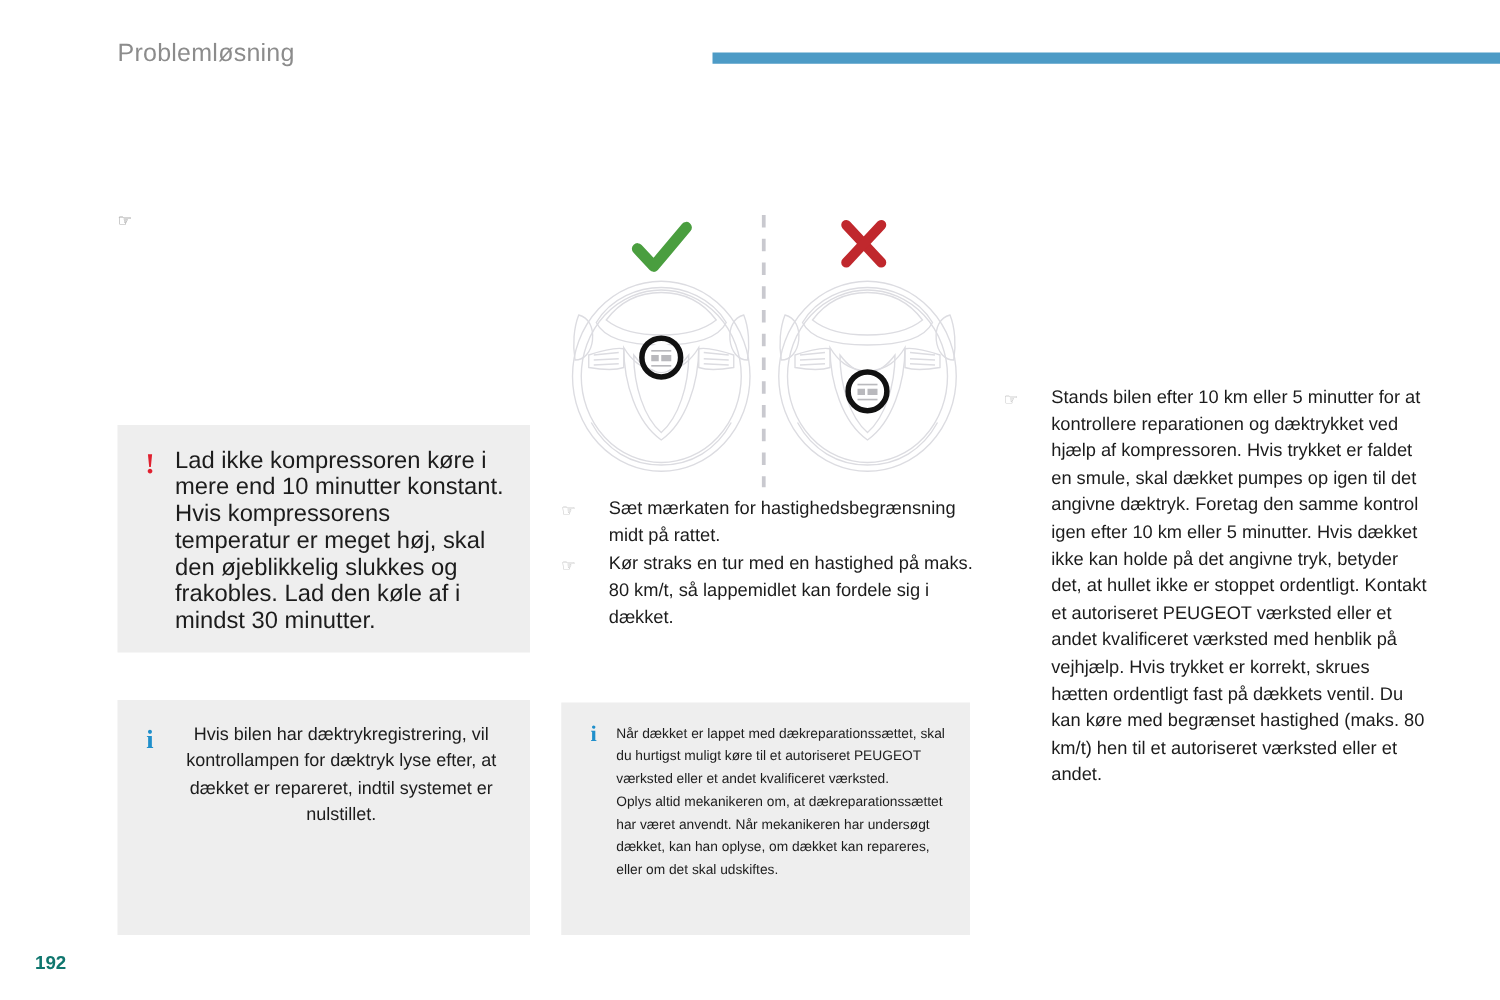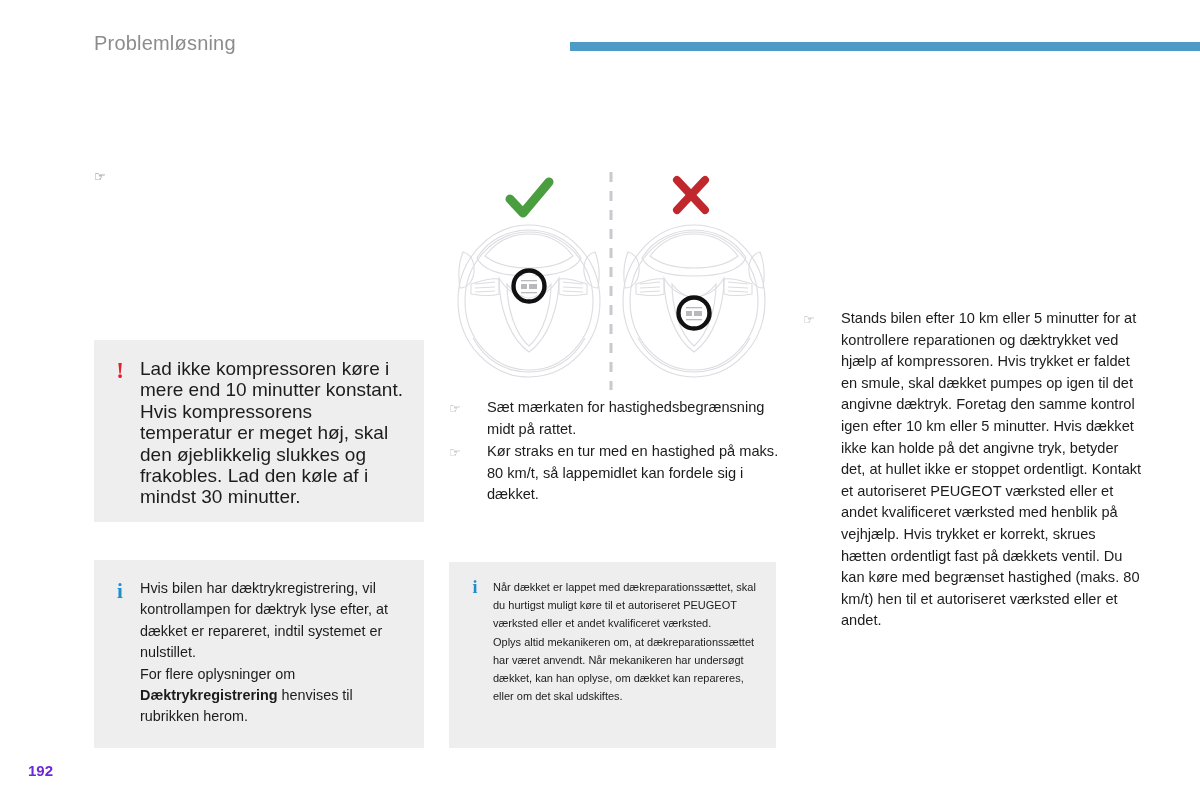--- a/index.html
+++ b/index.html
@@ -95,21 +95,21 @@
   }
 
   
   #warning-box { left: 94px; top: 340px; width: 330px; height: 182px; }
   #warning-box .callout-inner { padding-top: 18px; }
   #warning-box p { font-size: 19px; line-height: 21.4px; }
 
   
   #info-box-left { left: 94px; top: 560px; width: 330px; height: 188px; }
   #info-box-left .callout-inner { padding-top: 18px; }
-  #info-box-left p { font-size: 14.4px; line-height: 21.4px; }
+  #info-box-left p { font-size: 14.4px; line-height: 21.4px; text-align: center; }
 
   
   #info-box-mid { left: 449px; top: 562px; width: 327px; height: 186px; }
   #info-box-mid .callout-inner { padding: 16px 16px 16px 44px; }
   #info-box-mid p { font-size: 11px; line-height: 18.2px; }
   #info-box-mid .marker-info { font-size: 18px; line-height: 18px; left: 16px; top: 16px; }
 
   
   .illustration {
     position: absolute;
@@ -125,21 +125,21 @@
     color: #1c1c1c;
     margin: 0;
   }
 
   
   .page-number {
     position: absolute;
     left: 28px; top: 762px;
     font-size: 15px;
     font-weight: 700;
-    color: #6d28d9;
+    color: #0f766e;
   }
 </style>
 </head>
 <body>
 
 <div class="page-header">
   <div class="header-title">Problemløsning</div>
   <div class="header-rule"></div>
 </div>
 
@@ -159,21 +159,20 @@
     <span class="marker marker-warning">!</span>
     <p>Lad ikke kompressoren køre i mere end 10 minutter konstant.</p>
     <p>Hvis kompressorens temperatur er meget høj, skal den øjeblikkelig slukkes og frakobles. Lad den køle af i mindst 30 minutter.</p>
   </div>
 </div>
 
 <div class="callout" id="info-box-left">
   <div class="callout-inner">
     <span class="marker marker-info">i</span>
     <p>Hvis bilen har dæktrykregistrering, vil kontrollampen for dæktryk lyse efter, at dækket er repareret, indtil systemet er nulstillet.</p>
-    <p><span>For flere oplysninger om </span><b>Dæktrykregistrering</b><span> henvises til rubrikken herom.</span></p>
   </div>
 </div>
 
 <div class="illustration">
   <svg width="330" height="224" viewBox="0 0 330 224" xmlns="http://www.w3.org/2000/svg">
 
     <g stroke="#4a9e3f" stroke-width="9" fill="none" stroke-linecap="round" stroke-linejoin="round">
       <path d="M61 33 L74 47 L100 16"></path>
     </g>
 

